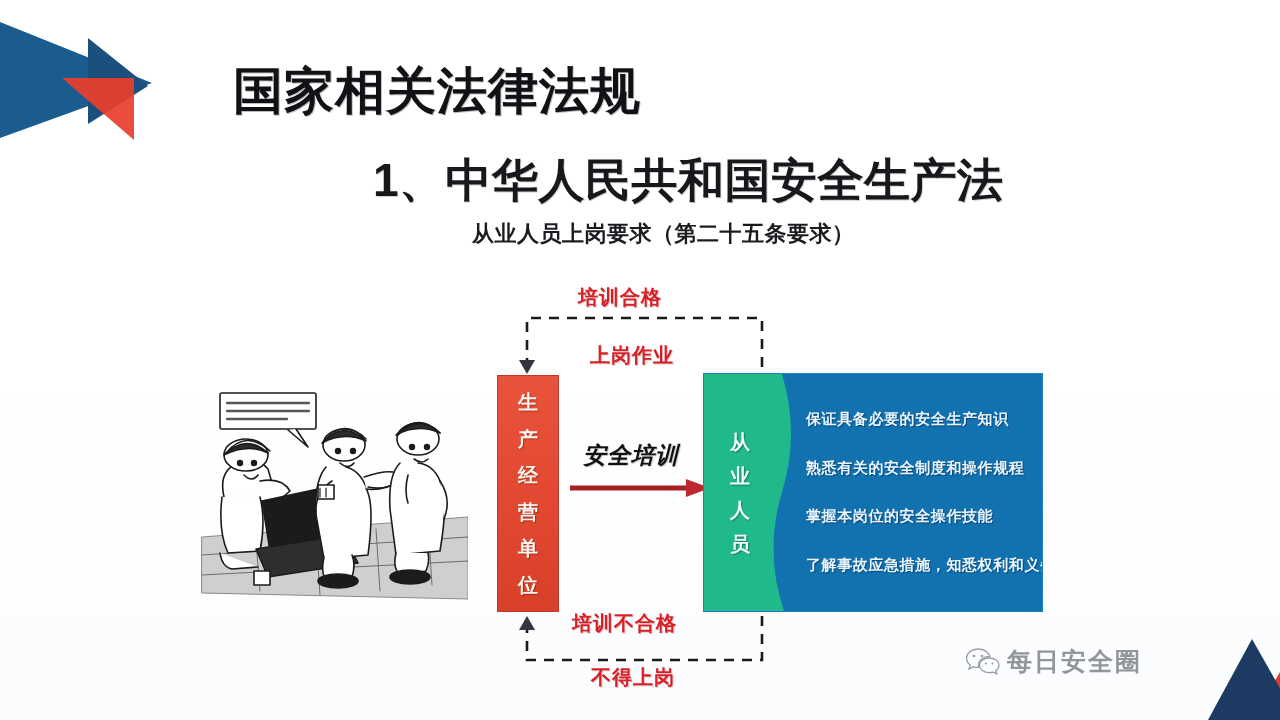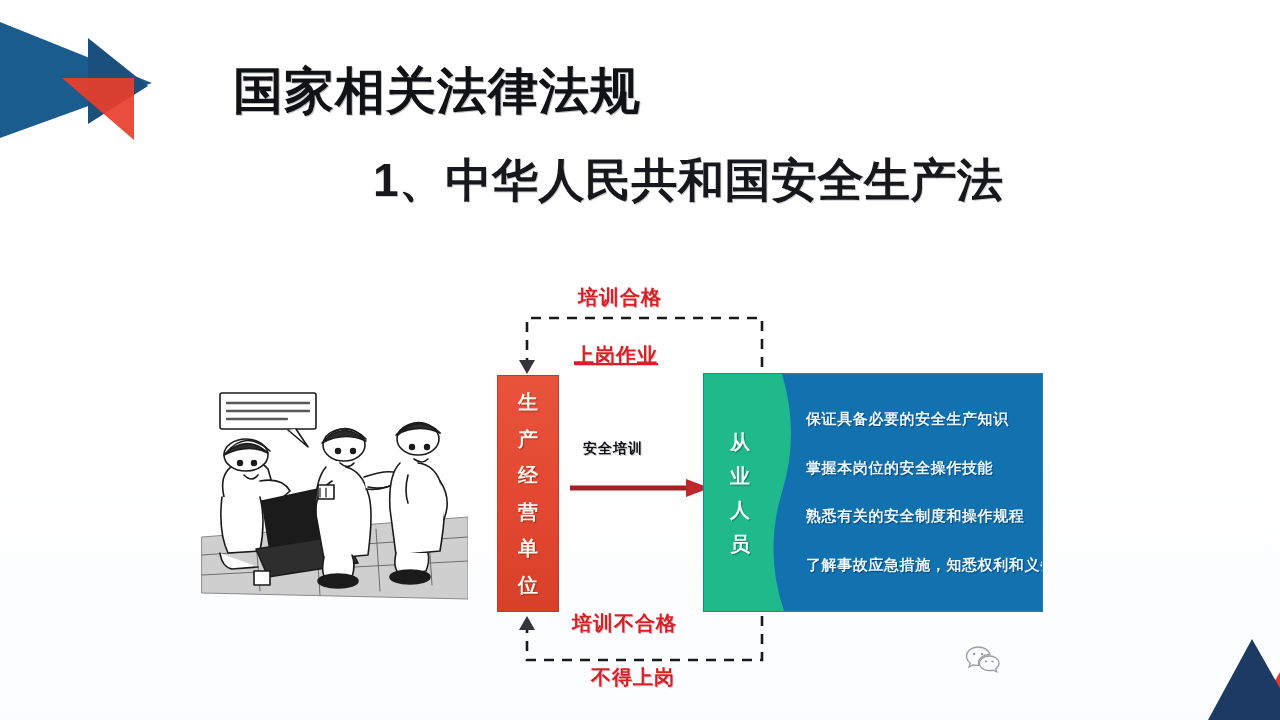--- a/index.html
+++ b/index.html
@@ -47,24 +47,24 @@
   .cartoon svg { display:block; width:100%; height:100%; }
 
   
   .diagram { position: absolute; left: 470px; top: 270px; width: 600px; height: 430px; }
 
   .lbl {
     position: absolute; white-space: nowrap;
     font-weight: 700; letter-spacing: 1px;
   }
   .lbl-red { color: #d81f26; font-size: 20px; text-shadow: 1px 1px 0 rgba(120,0,0,.22); }
-  .lbl-dark { color: #111215; font-size: 14px; text-shadow: 1px 1px 0 rgba(0,0,0,.2); }
+  .lbl-dark { color: #111215; font-size: 23px; text-shadow: 1px 1px 0 rgba(0,0,0,.2); font-style: italic; }
 
   .lbl-pass    { left: 108px; top: 14px; }
-  .lbl-onduty  { left: 104px; top: 72px; text-decoration: underline; }
+  .lbl-onduty  { left: 120px; top: 72px; }
   .lbl-train   { left: 113px; top: 170px; }
   .lbl-fail    { left: 102px; top: 340px; font-family: Liberation Mono, monospace; }
   .lbl-nojob   { left: 108px; top: 394px; margin-left: 13px; }
 
   
   .routes { position: absolute; left: 0; top: 0; width: 600px; height: 430px; }
 
   
   .box-red {
     position: absolute; left: 27px; top: 105px;
@@ -133,20 +133,21 @@
   <div class="logo">
     <svg viewBox="0 0 230 160" xmlns="http://www.w3.org/2000/svg">
       <polygon points="0,22 152,83 0,138" fill="#1b5c8e"></polygon>
       <polygon points="88,38 148,86 88,124" fill="#1b4f7e"></polygon>
       <polygon points="62,78 134,78 134,140" fill="#e8402c" opacity="0.93"></polygon>
     </svg>
   </div>
 
   <div class="title-main">国家相关法律法规</div>
   <div class="title-sub">1、中华人民共和国安全生产法</div>
+  <div class="title-sub2">从业人员上岗要求（第二十五条要求）</div>
 
   <div class="cartoon">
     <svg viewBox="0 0 272 222" xmlns="http://www.w3.org/2000/svg">
       <g stroke="#1b1b1b" fill="none" stroke-width="1.6" stroke-linejoin="round" stroke-linecap="round">
 
         <polygon points="6,152 272,132 272,214 6,208" fill="#cfcfcf" stroke="#8a8a8a" stroke-width="1"></polygon>
         <g stroke="#6d6d6d" stroke-width="1">
           <path d="M6,170 L272,152 M6,190 L272,176 M60,156 L64,206 M120,150 L124,210 M180,144 L184,206 M232,138 L236,200"></path>
         </g>
 
@@ -239,36 +240,37 @@
         </svg>
       </div>
       <div class="panel-green-text">
         <span>从</span>
         <span>业</span>
         <span>人</span>
         <span>员</span>
       </div>
       <div class="panel-lines">
         <div>保证具备必要的安全生产知识</div>
+        <div>熟悉有关的安全制度和操作规程</div>
         <div>掌握本岗位的安全操作技能</div>
-        <div>熟悉有关的安全制度和操作规程</div>
         <div>了解事故应急措施，知悉权利和义务</div>
       </div>
     </div>
   </div>
 
   <div class="watermark">
     <svg width="34" height="30" viewBox="0 0 34 30" xmlns="http://www.w3.org/2000/svg">
       <path d="M12,2 C5.4,2 0.5,6.2 0.5,11.2 C0.5,14 2,16.5 4.4,18.2 L3,22 L7.4,19.8 C8.8,20.2 10.4,20.4 12,20.4 C12.3,20.4 12.6,20.4 12.9,20.4 C12.6,19.6 12.5,18.8 12.5,18 C12.5,13.3 17.3,9.5 23.2,9.5 C23.4,9.5 23.7,9.5 23.9,9.5 C22.9,5.2 17.9,2 12,2 Z" fill="none" stroke="#4a4f55" stroke-width="1.3"></path>
       <circle cx="8" cy="9" r="1.3" fill="#4a4f55"></circle>
       <circle cx="16" cy="9" r="1.3" fill="#4a4f55"></circle>
       <path d="M23.2,11 C28.6,11 33,14.2 33,18.2 C33,20.4 31.7,22.4 29.7,23.7 L30.8,26.8 L27.2,25.1 C26,25.4 24.6,25.6 23.2,25.6 C17.8,25.6 13.4,22.3 13.4,18.3 C13.4,14.3 17.8,11 23.2,11 Z" fill="none" stroke="#4a4f55" stroke-width="1.3"></path>
       <circle cx="20" cy="16.5" r="1.1" fill="#4a4f55"></circle>
       <circle cx="26.5" cy="16.5" r="1.1" fill="#4a4f55"></circle>
     </svg>
+    <span class="wm-text">每日安全圈</span>
   </div>
 
   <div class="corner">
     <svg viewBox="0 0 110 95" xmlns="http://www.w3.org/2000/svg">
       <polygon points="78,40 110,95 46,95" fill="#e03c2e"></polygon>
       <polygon points="46,14 92,95 2,95" fill="#1d3a63"></polygon>
     </svg>
   </div>
 
 </div>

